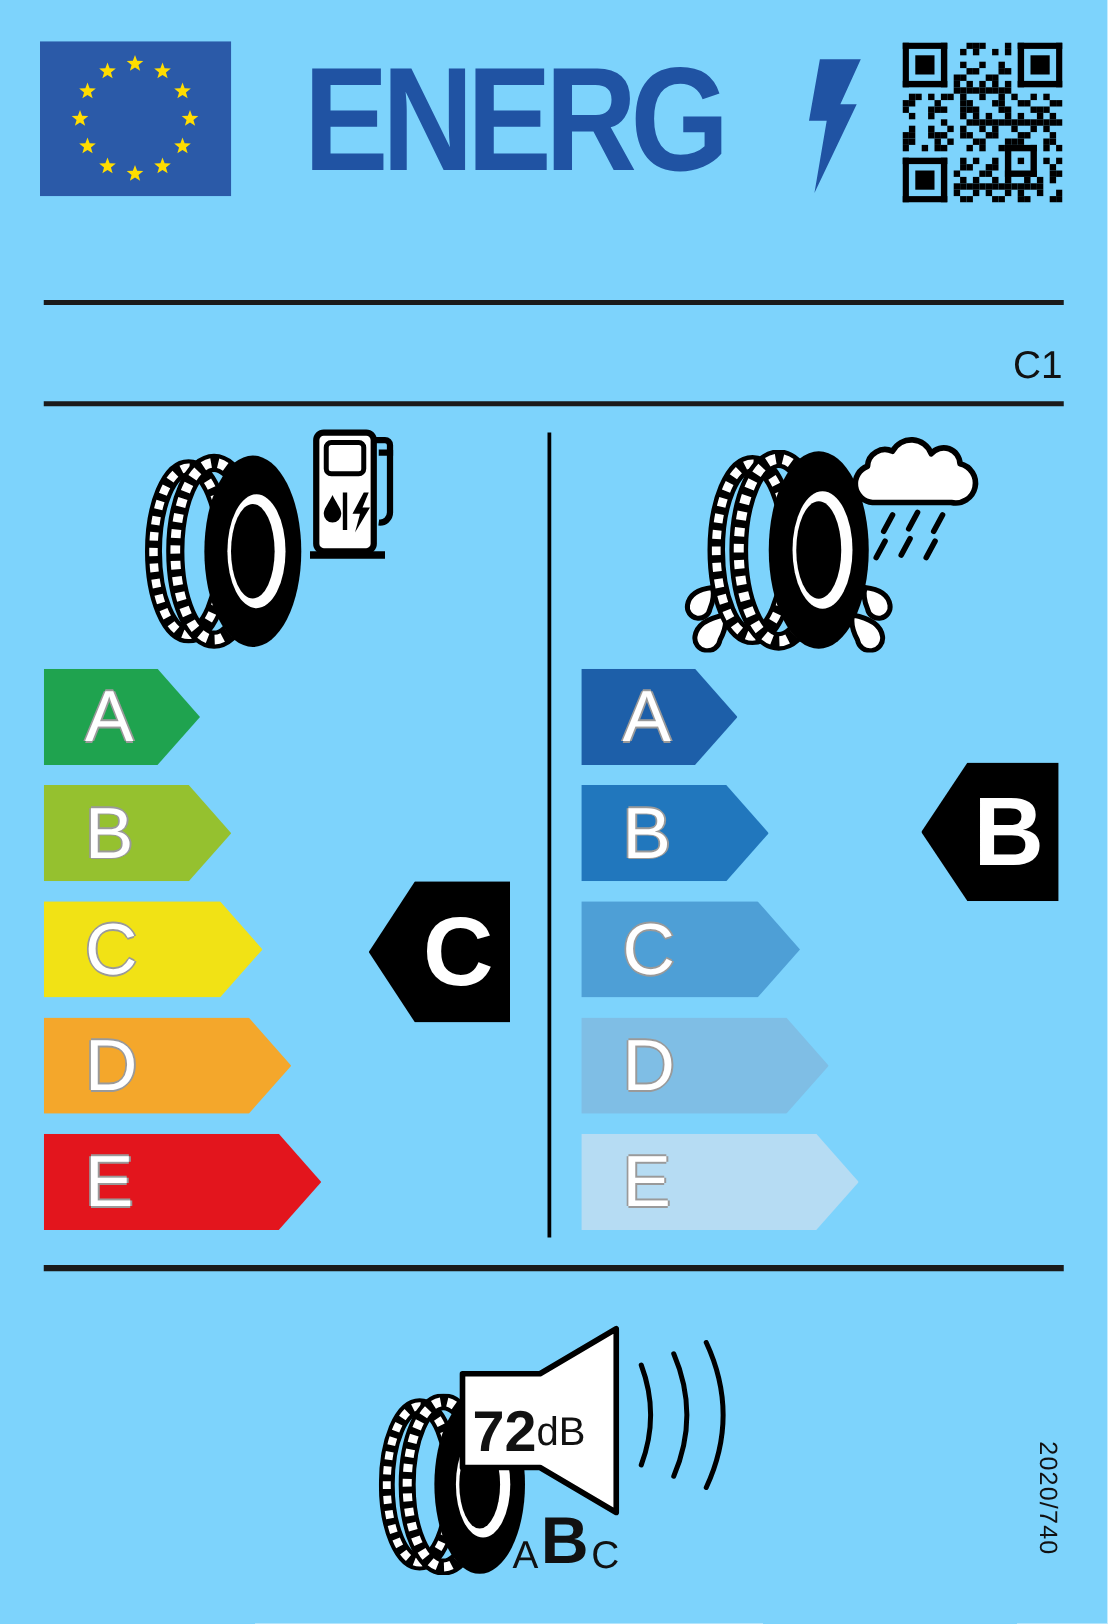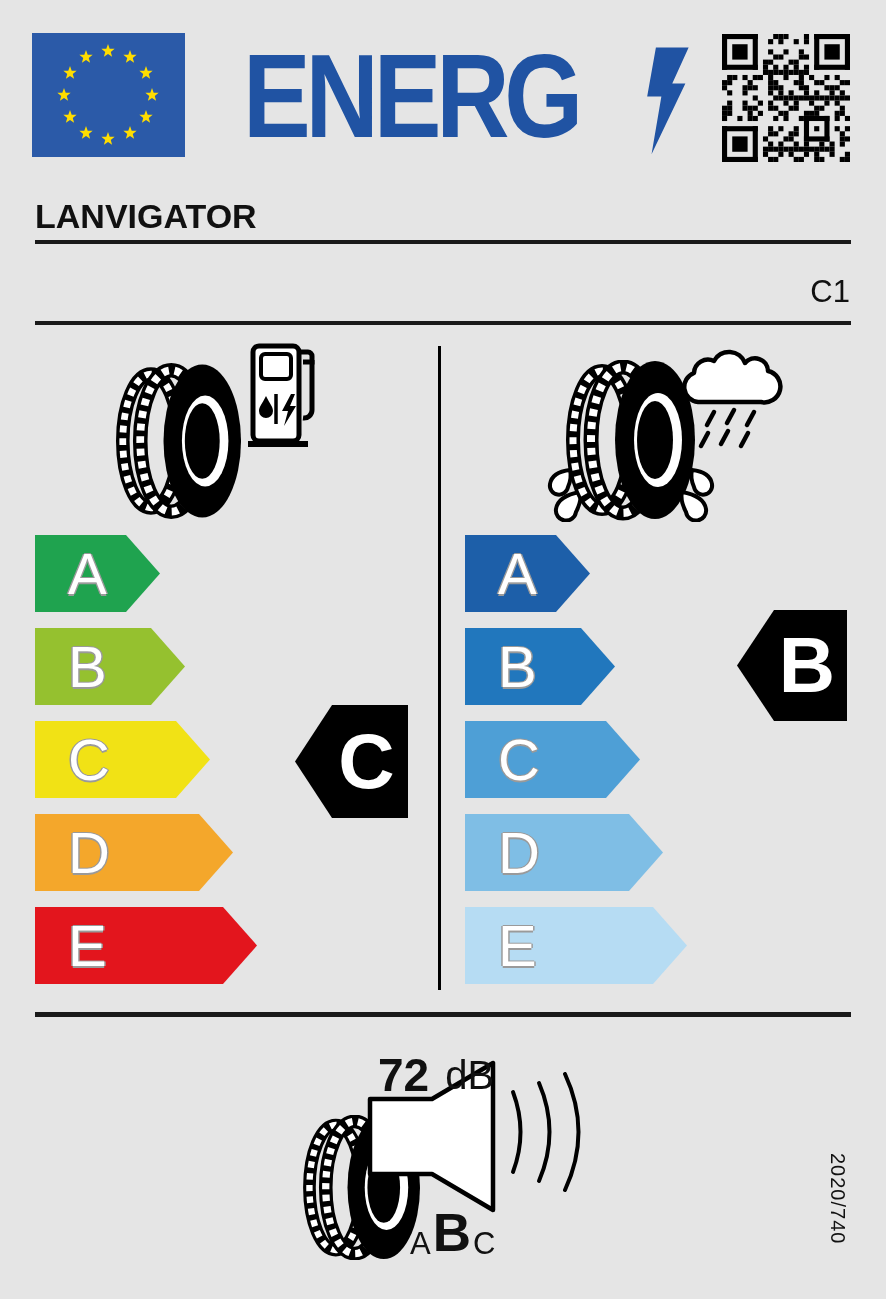--- a/index.html
+++ b/index.html
@@ -1,17 +1,17 @@
 <!DOCTYPE html>
 <html style="--eu_blue: #2B5AA8; --eu_yellow: #FFDD00; --energy_blue: #2053A3;"><head>
 <meta charset="utf-8">
 <style>
   html,body{margin:0;padding:0;background:#fff;}
   #label{
-    position:relative;width:886px;height:1299px;background:#e5e5e5;overflow:hidden;
+    position:relative;width:886px;height:1299px;background:#7dd3fc;overflow:hidden;
     font-family:"Liberation Sans", sans-serif;color:#111;
   }
   .abs{position:absolute;}
 
   
   #eu-flag{left:32px;top:33px;width:153px;height:124px;}
   #energ{left:243px;top:50px;display:flex;align-items:flex-start;}
   #energ-text{
     font-size:118px;font-weight:bold;line-height:.78em;letter-spacing:-6px;
     transform:scaleX(.86);transform-origin:left top;white-space:nowrap;
@@ -51,23 +51,23 @@
 
   
   #fuel-tire{left:116px;top:362px;width:126px;height:158px;}
   #pump{left:246px;top:342px;width:74px;height:106px;}
   #wet-tire{left:540px;top:360px;width:182px;height:162px;}
   #cloud{left:672px;top:340px;width:112px;height:118px;}
 
   
   #noise-tire{left:303px;top:1115px;width:118px;height:145px;}
   #horn{left:366px;top:1058px;width:132px;height:158px;}
-  #db-box{left:378px;top:1048px;width:112px;height:54px;display:flex;align-items:center;}
+  #db-box{left:378px;top:1118px;width:112px;height:54px;display:flex;align-items:center;}
   #db-val{font-size:46px;font-weight:bold;}
-  #db-unit{font-size:40px;margin-left:16px;}
+  #db-unit{font-size:32px;margin-left:0;}
   #waves{left:505px;top:1072px;width:80px;height:120px;}
   #noise-scale{left:410px;top:1200px;height:58px;display:flex;align-items:flex-end;line-height:.95;}
   .ns-small{font-size:31px;}
   .ns-big{font-size:53px;font-weight:bold;margin:0 2px;}
 
   #reg{left:826px;top:1153px;writing-mode:vertical-rl;font-size:20px;letter-spacing:1px;}
 
   .star{fill:var(--eu_yellow,#FFDD00);}
   svg{display:block;}
 </style>
@@ -316,21 +316,20 @@
         <rect x="50" y="120" width="5" height="5" fill="#000"></rect>
         <rect x="70" y="120" width="5" height="5" fill="#000"></rect>
         <rect x="75" y="120" width="5" height="5" fill="#000"></rect>
         <rect x="90" y="120" width="5" height="5" fill="#000"></rect>
         <rect x="95" y="120" width="5" height="5" fill="#000"></rect>
         <rect x="115" y="120" width="5" height="5" fill="#000"></rect>
         <rect x="120" y="120" width="5" height="5" fill="#000"></rect>
       </g>
   </svg>
 
-  <div id="brand" class="abs">LANVIGATOR</div>
   <div id="rule1" class="abs hline"></div>
   <div id="tclass" class="abs">C1</div>
   <div id="rule2" class="abs hline"></div>
   <div id="vrule" class="abs"></div>
 
   <svg id="fuel-tire" class="abs" viewBox="0 0 130 160">
     <use href="#tire-shape"></use>
   </svg>
   <svg id="pump" class="abs" viewBox="0 0 74 106">
     <path d="M2,102 H62" stroke="#000" stroke-width="6" fill="none"></path>

